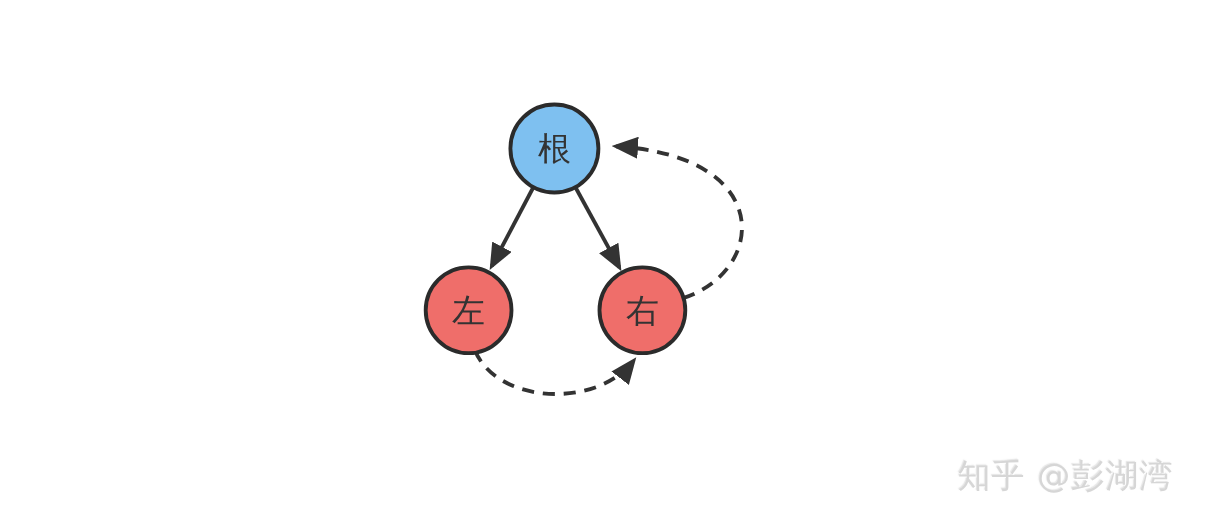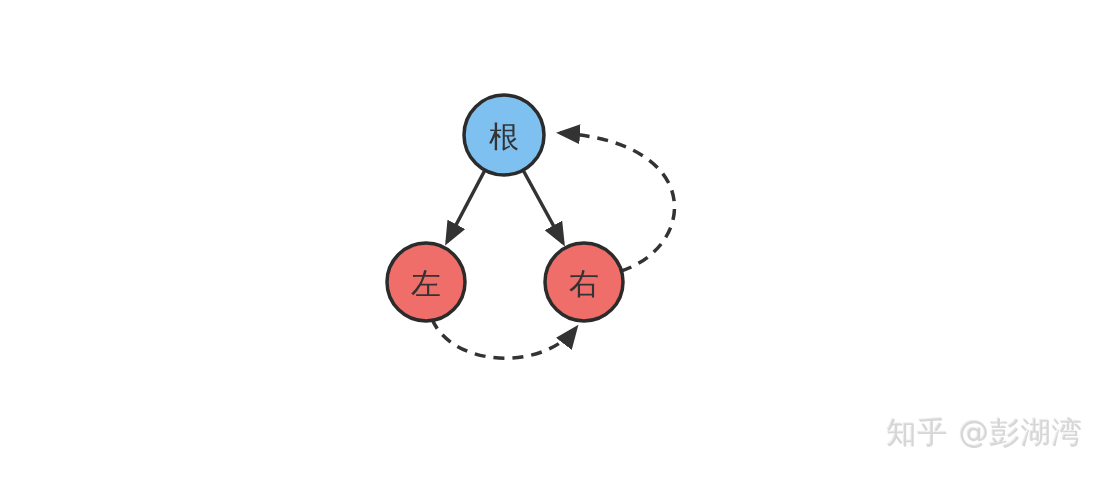--- a/index.html
+++ b/index.html
@@ -46,21 +46,21 @@
     stroke: var(--edge-color);
     stroke-width: 3.5;
     stroke-dasharray: 11 8;
     stroke-linecap: butt;
     fill: none;
   }
   .arrowhead { fill: var(--edge-color); }
   .watermark {
     position: absolute;
     top: 413px;
-    right: 17px;
+    right: 33px;
     font-size: 30px;
     letter-spacing: 1px;
     color: var(--watermark-color);
     text-shadow: 1px 1px 0 rgba(255,255,255,0.9), -1px -1px 1px rgba(180,180,180,0.35);
     user-select: none;
     white-space: nowrap;
     margin-left: 44px;
   }
 </style>
 </head>

